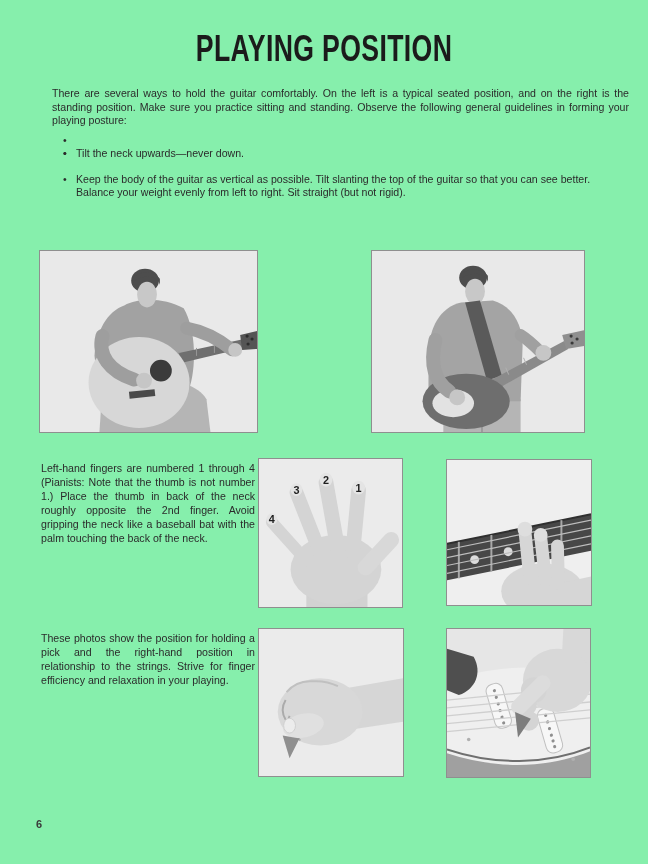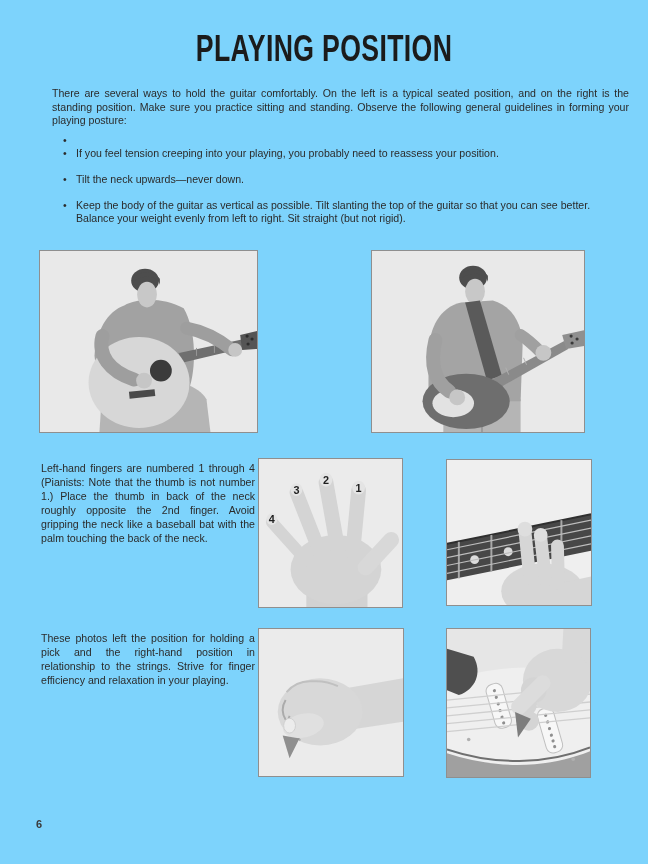--- a/index.html
+++ b/index.html
@@ -1,19 +1,19 @@
 <!DOCTYPE html>
 <html><head>
 <meta charset="utf-8">
 <style>
   html,body{margin:0;padding:0;background:#ffffff;}
   .page{
     position:relative;
     width:648px;height:864px;
-    background:#7dd3fc;
+    background:#86efac;
     font-family:"Liberation Sans",sans-serif;
     color:#2b2b2b;
     overflow:hidden;
   }
   .title-wrap{position:absolute;top:28px;left:0;width:100%;text-align:center;margin:0;}
   .title-inner{
     display:inline-block;
     font-size:37px;font-weight:700;color:#1b1b1b;
     letter-spacing:0.5px;white-space:nowrap;
     transform:scaleX(0.72);transform-origin:center;
@@ -59,21 +59,21 @@
 <div class="page">
 
   <h1 class="title-wrap">
     <span class="title-inner">PLAYING POSITION</span>
   </h1>
 
   <p class="intro">There are several ways to hold the guitar comfortably. On the left is a typical seated position, and on the right is the standing position. Make sure you practice sitting and standing. Observe the following general guidelines in forming your playing posture:</p>
 
   <ul class="bullets">
     <li><span class="dot">•</span></li>
-    <li><span class="dot">•</span><span>If you feel tension creeping into your playing, you probably need to reassess your position.</span></li>
+    <li><span class="dot">•</span></li>
     <li><span class="dot">•</span><span>Tilt the neck upwards—never down.</span></li>
     <li><span class="dot">•</span><span>Keep the body of the guitar as vertical as possible. Tilt slanting the top of the guitar so that you can see better. Balance your weight evenly from left to right. Sit straight (but not rigid).</span></li>
   </ul>
 
   <figure class="photo photo-a">
     <svg viewBox="0 0 219 183" preserveAspectRatio="none">
       <rect x="0" y="0" width="219" height="183" fill="#e9e9e9"></rect>
       <g>
         <rect x="116" y="158" width="30" height="25" fill="#7a7a7a"></rect>
         <path d="M62,152 C72,122 152,122 168,150 L172,183 L60,183 Z" fill="#b5b5b5"></path>
@@ -178,21 +178,21 @@
         <polygon points="100,128 146,118 146,147 100,147" fill="#d6d6d6"></polygon>
         <line x1="84" y1="120" x2="79" y2="72" stroke="#d6d6d6" stroke-width="13" stroke-linecap="round"></line>
         <line x1="100" y1="122" x2="95" y2="78" stroke="#d6d6d6" stroke-width="13" stroke-linecap="round"></line>
         <line x1="113" y1="125" x2="112" y2="87" stroke="#d6d6d6" stroke-width="13" stroke-linecap="round"></line>
         <circle cx="79" cy="70" r="7.5" fill="#dedede"></circle>
         <circle cx="95" cy="76" r="7" fill="#dedede"></circle>
       </g>
     </svg>
   </figure>
 
-  <p class="side-text text-3">These photos left the position for holding a pick and the right-hand position in relationship to the strings. Strive for finger efficiency and relaxation in your playing.</p>
+  <p class="side-text text-3">These photos show the position for holding a pick and the right-hand position in relationship to the strings. Strive for finger efficiency and relaxation in your playing.</p>
 
   <figure class="photo photo-e">
     <svg viewBox="0 0 146 149" preserveAspectRatio="none">
       <rect x="0" y="0" width="146" height="149" fill="#ebebeb"></rect>
       <g>
         <polygon points="88,60 146,50 146,94 92,102" fill="#d6d6d6"></polygon>
         <ellipse cx="62" cy="84" rx="43" ry="34" fill="#d8d8d8"></ellipse>
         <path d="M28,64 Q38,52 54,53 Q68,52 80,58" stroke="#c0c0c0" stroke-width="2" fill="none"></path>
         <path d="M27,72 Q21,82 27,92" stroke="#ababab" stroke-width="2" fill="none"></path>
         <path d="M31,88 Q26,98 34,105" stroke="#ababab" stroke-width="2" fill="none"></path>

